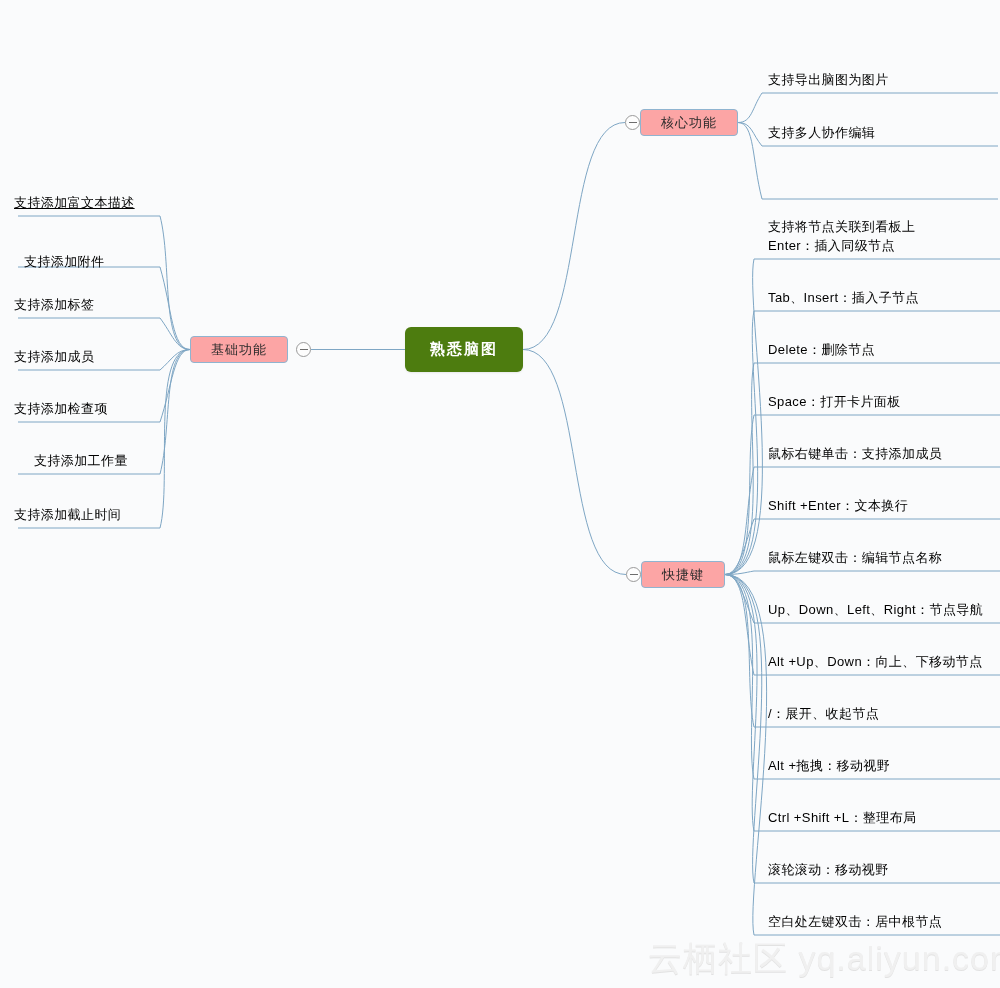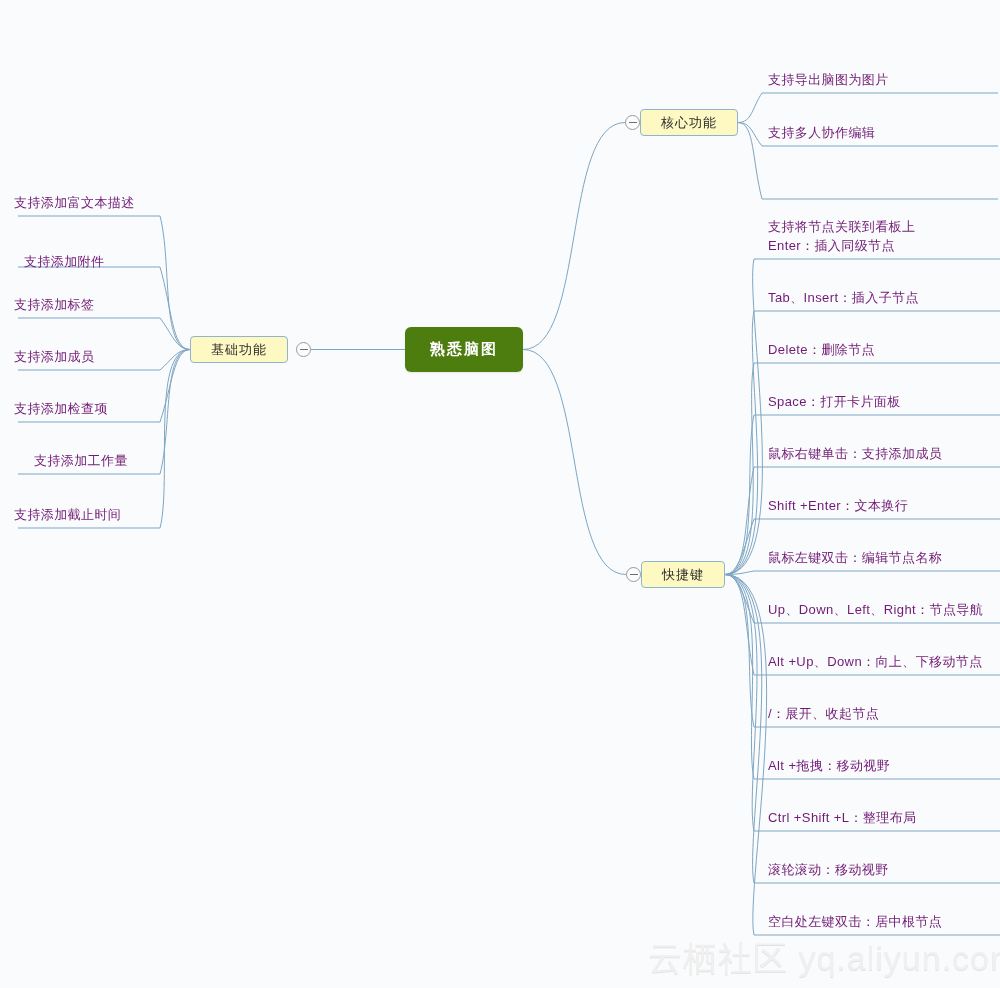--- a/index.html
+++ b/index.html
@@ -39,32 +39,32 @@
     border-radius: 6px;
     font-size: 15px;
     font-weight: bold;
     letter-spacing: 2px;
     display: flex;
     align-items: center;
     justify-content: center;
     box-shadow: 0 1px 2px rgba(0,0,0,0.08);
   }
   .branch-node {
-    background: #fef9c3;
+    background: #fca5a5;
     border: 1px solid #8fb4d0;
     border-radius: 4px;
     color: #2b2b2b;
     font-size: 13px;
     letter-spacing: 1px;
     display: flex;
     align-items: center;
     justify-content: center;
   }
   .leaf-node {
-    color: #701a75;
+    color: #000000;
     font-size: 13px;
     line-height: 18px;
     letter-spacing: 0.4px;
     display: block;
   }
   .leaf-node.right { text-align: left; }
   .leaf-node.left  { text-align: left; }
 
   .toggle {
     position: absolute;
@@ -165,21 +165,21 @@
     </svg>
   <div id="nodes">
       <div class="node root-node" style="left: 405px; top: 327px; width: 118px; height: 45px;">熟悉脑图</div>
       <div class="node branch-node" style="left: 640px; top: 109px; width: 98px; height: 27px;">核心功能</div>
       <div class="node toggle" aria-label="minus-circle-icon" style="left: 625px; top: 115px;"></div>
       <div class="node leaf-node right" style="left: 768px; top: 71px; width: 230px;">支持导出脑图为图片</div>
       <div class="node leaf-node right" style="left: 768px; top: 124px; width: 230px;">支持多人协作编辑</div>
       <div class="node leaf-node right" style="left: 768px; top: 177px; width: 230px; margin-top: 41px;">支持将节点关联到看板上</div>
       <div class="node branch-node" style="left: 190px; top: 336px; width: 98px; height: 27px;">基础功能</div>
       <div class="node toggle" aria-label="minus-circle-icon" style="left: 296px; top: 342px;"></div>
-      <div class="node leaf-node left" style="left: 14px; top: 194px; width: 158px;">支持添加富文本描述</div>
+      <div class="node leaf-node left" style="left: 14px; top: 194px; width: 158px; text-decoration: underline;">支持添加富文本描述</div>
       <div class="node leaf-node left" style="left: 24px; top: 245px; width: 158px; margin-top: 8px;">支持添加附件</div>
       <div class="node leaf-node left" style="left: 14px; top: 296px; width: 158px;">支持添加标签</div>
       <div class="node leaf-node left" style="left: 14px; top: 348px; width: 158px;">支持添加成员</div>
       <div class="node leaf-node left" style="left: 14px; top: 400px; width: 158px;">支持添加检查项</div>
       <div class="node leaf-node left" style="left: 14px; top: 452px; width: 158px; margin-left: 20px;">支持添加工作量</div>
       <div class="node leaf-node left" style="left: 14px; top: 506px; width: 158px;">支持添加截止时间</div>
       <div class="node branch-node" style="left: 641px; top: 561px; width: 84px; height: 27px;">快捷键</div>
       <div class="node toggle" aria-label="minus-circle-icon" style="left: 626px; top: 567px;"></div>
       <div class="node leaf-node right" style="left: 768px; top: 237px; width: 232px;">Enter：插入同级节点</div>
       <div class="node leaf-node right" style="left: 768px; top: 289px; width: 232px;">Tab、Insert：插入子节点</div>

